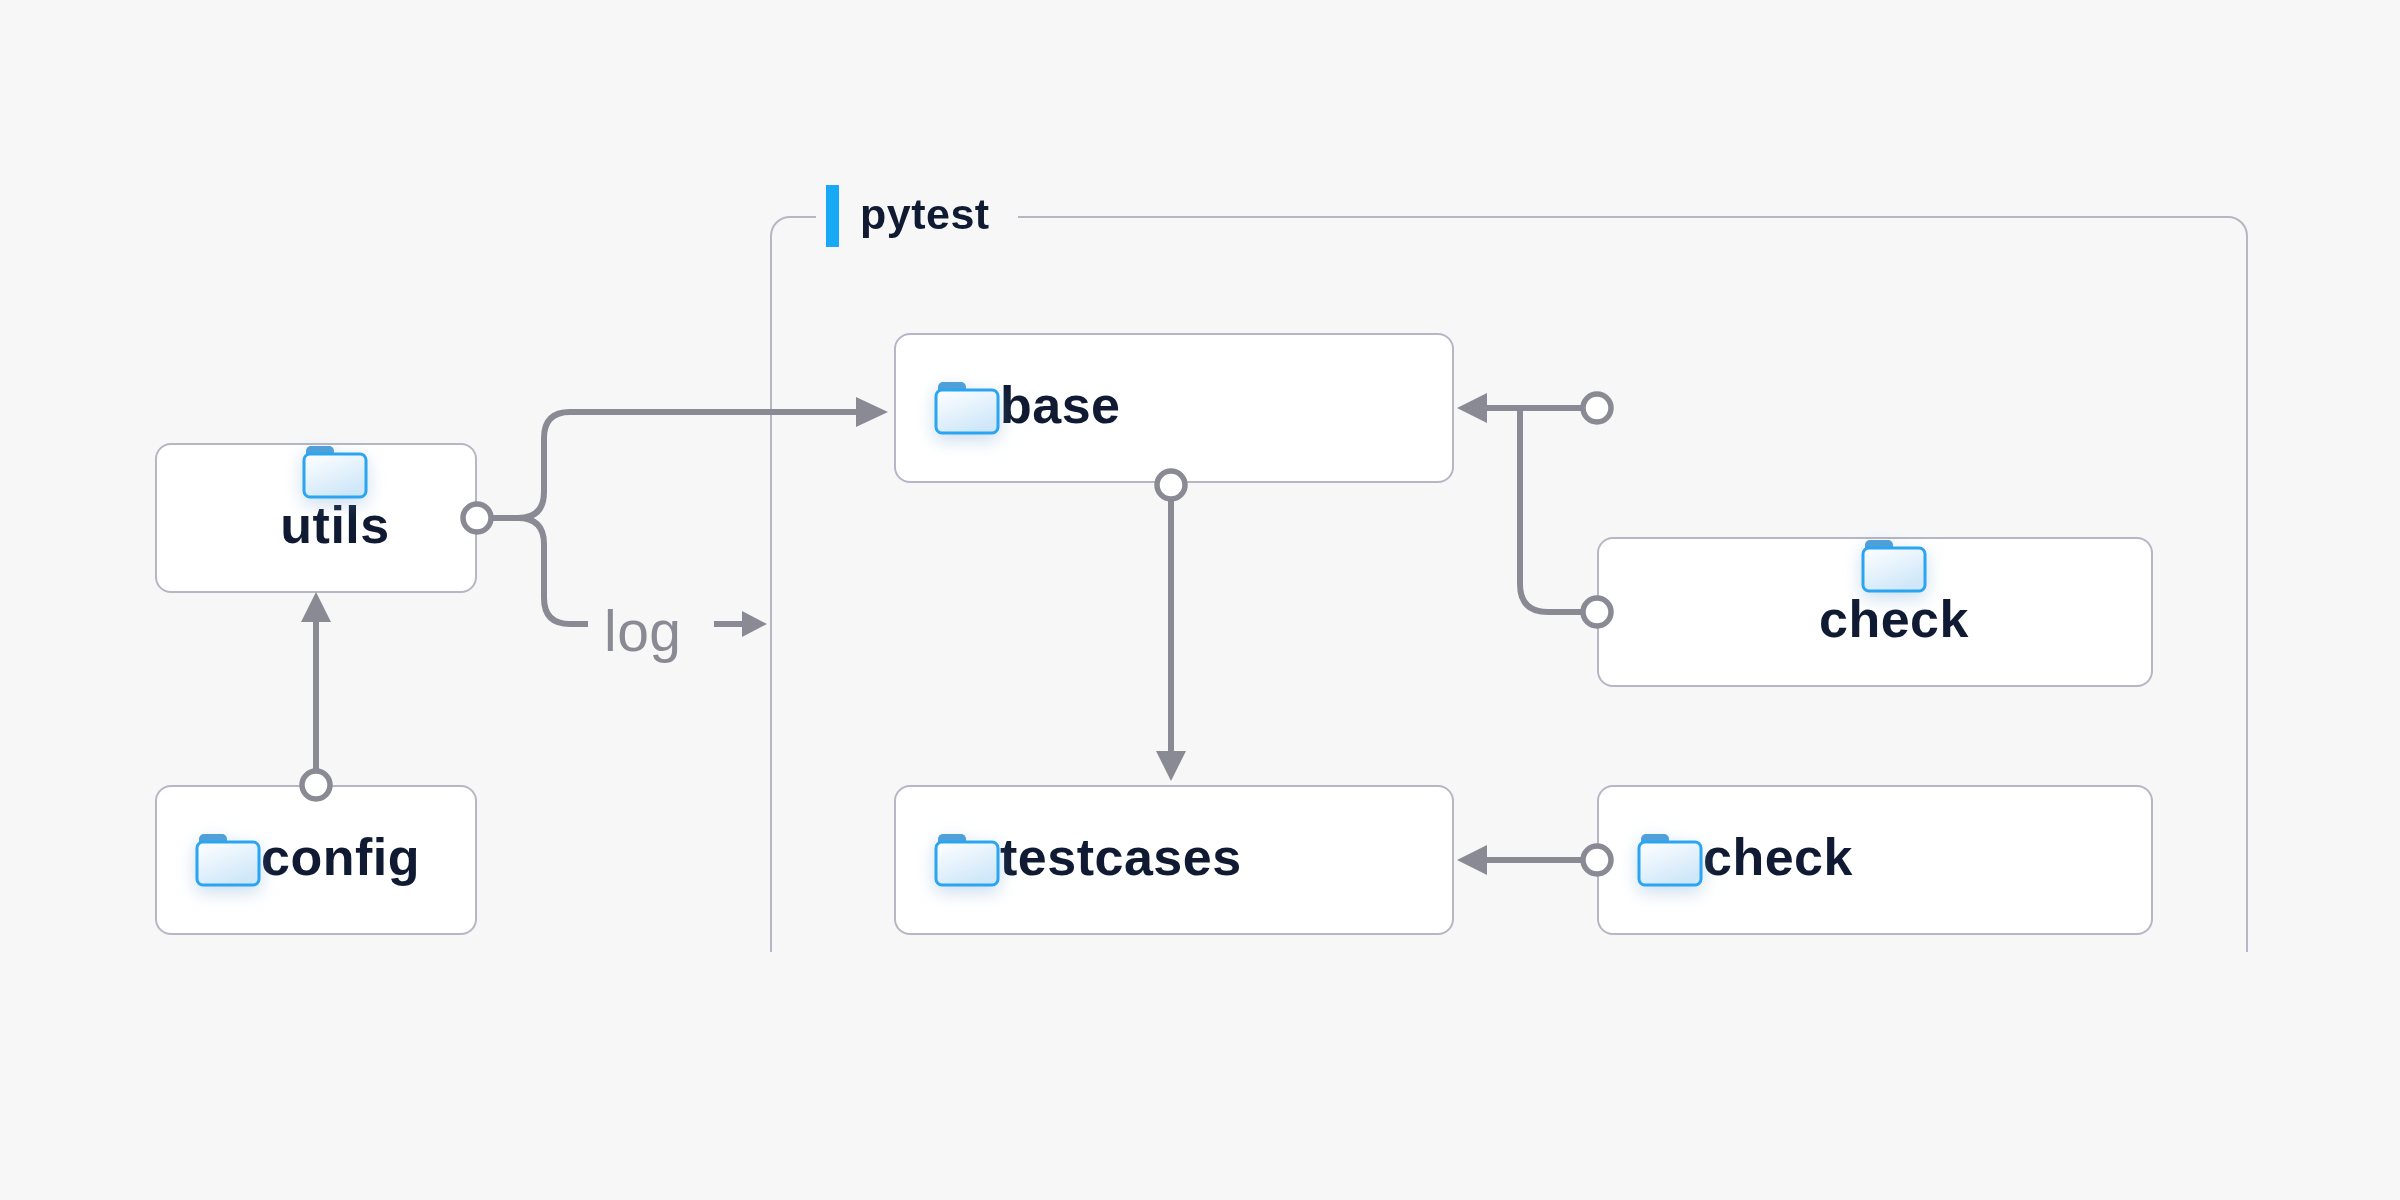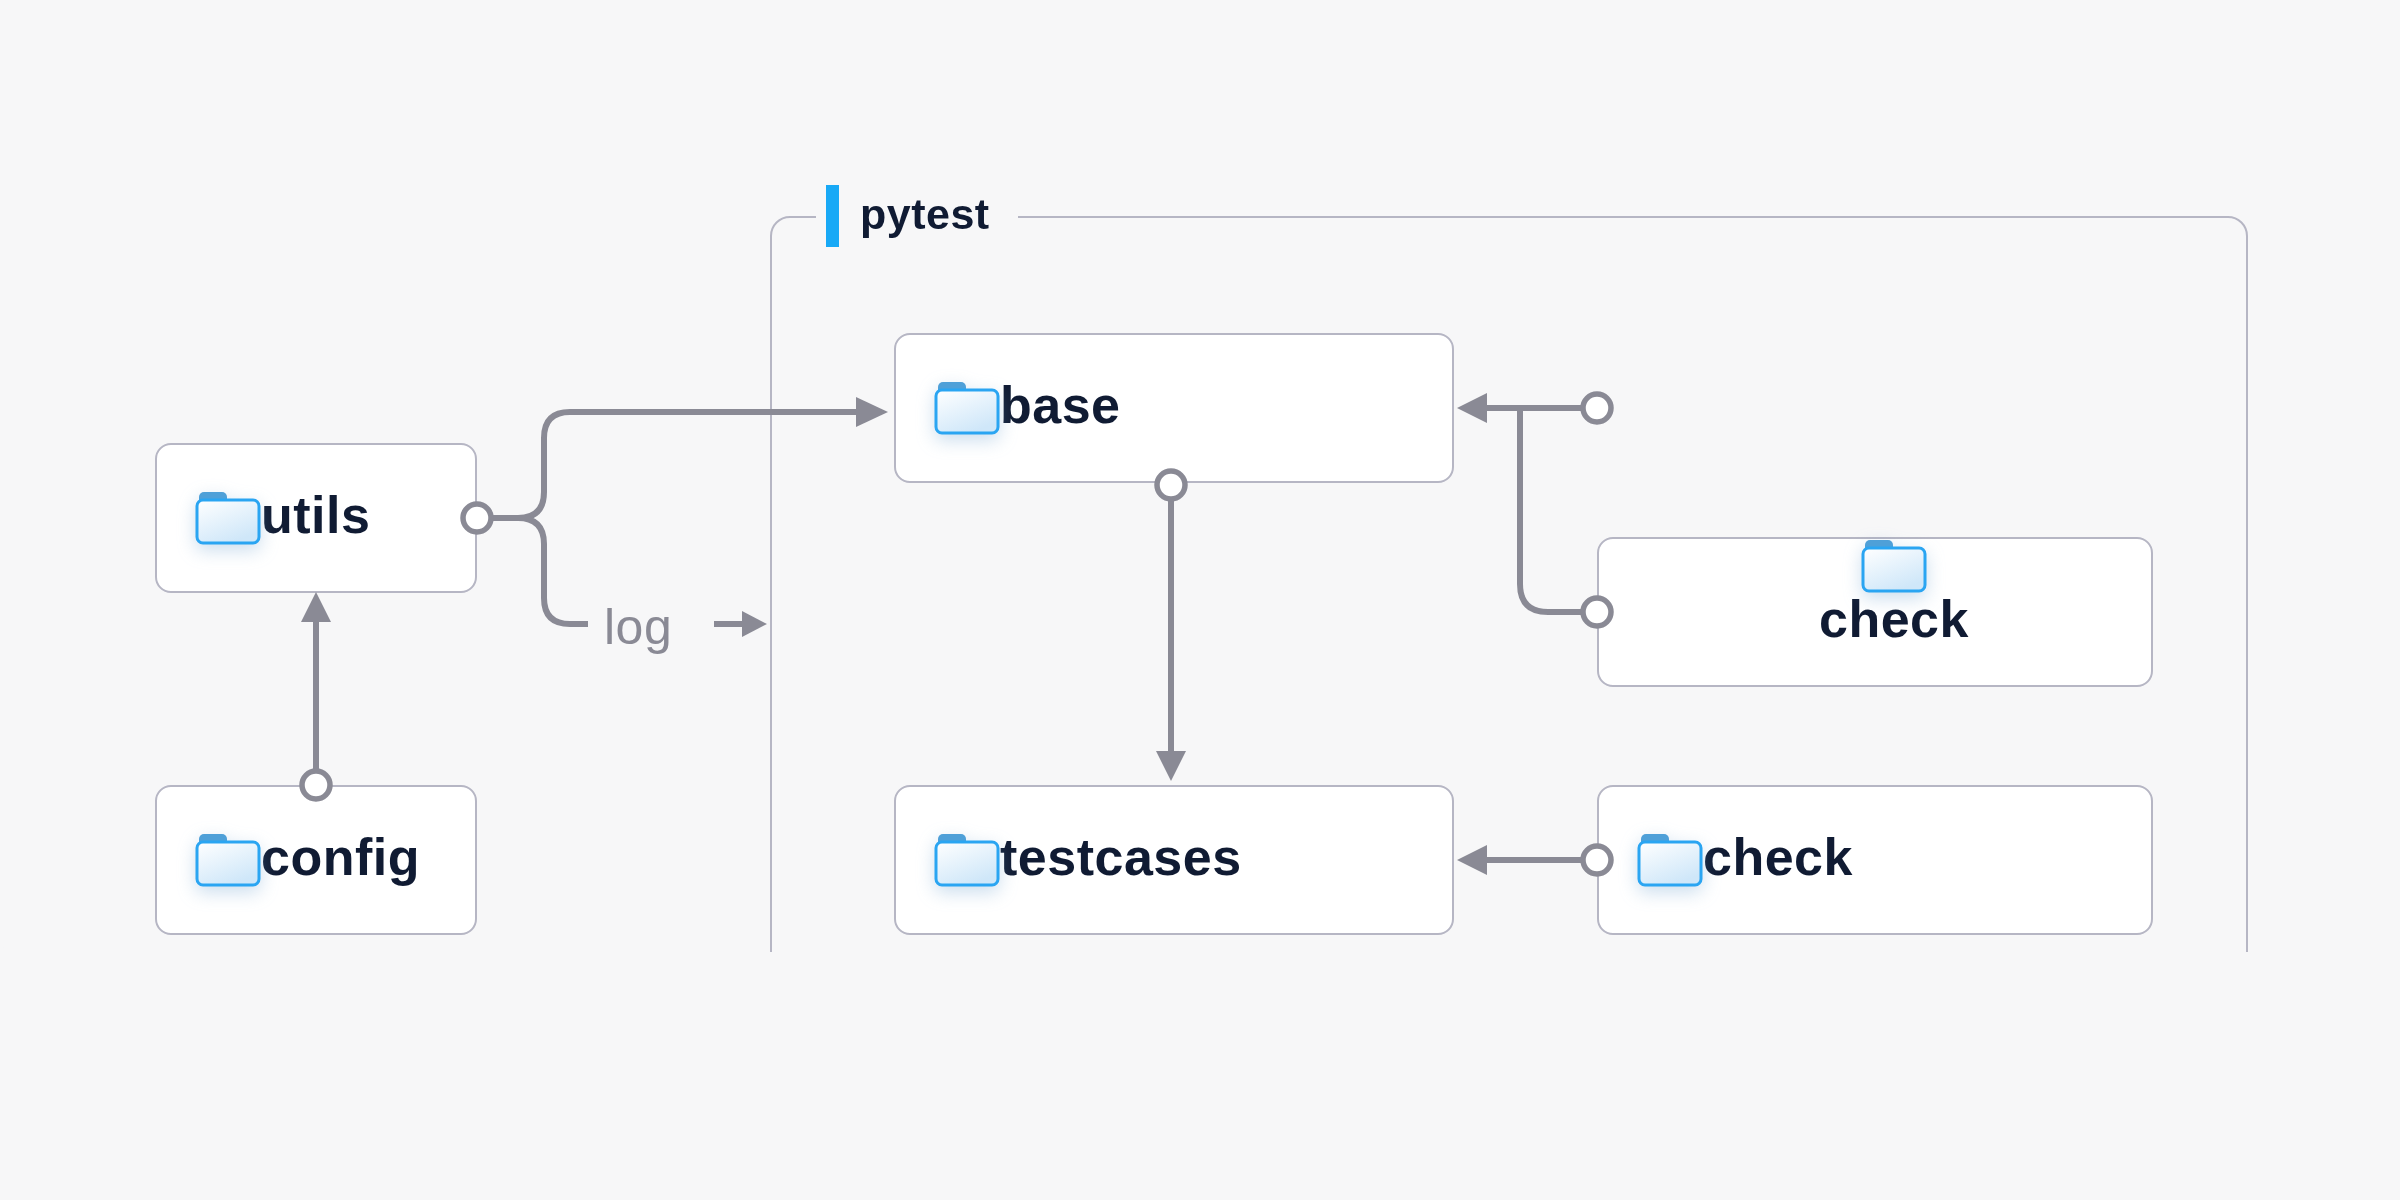--- a/index.html
+++ b/index.html
@@ -56,21 +56,21 @@
     position: absolute;
     height: 150px;
     background: var(--box-fill, #ffffff);
     border: 2px solid var(--box-border, #b6b6c4);
     border-radius: 16px;
     box-sizing: border-box;
     display: flex;
     align-items: center;
     padding-left: 38px;
   }
-  .n-utils     { left: 155px;  top: 443px; width: 322px; }
+  .n-utils     { left: 155px;  top: 443px; width: 322px; flex-direction: column; }
   .n-config    { left: 155px;  top: 785px; width: 322px; }
   .n-base      { left: 894px;  top: 333px; width: 560px; }
   .n-pymilvus  { left: 1597px; top: 333px; width: 556px; }
   .n-check     { left: 1597px; top: 537px; width: 556px; flex-direction: column; }
   .n-testcases { left: 894px;  top: 785px; width: 560px; }
   .n-common    { left: 1597px; top: 785px; width: 556px; }
 
   .folder {
     width: 66px; height: 54px;
     flex: 0 0 auto;
@@ -97,21 +97,21 @@
     pointer-events: none;
   }
   .wire  { stroke: var(--connector, #8a8a95); stroke-width: 6; fill: none; }
   .arrow { fill: var(--connector, #8a8a95); stroke: none; }
   .dot   { fill: #ffffff; stroke: var(--connector, #8a8a95); stroke-width: 5.5; }
 
   
   .edge-label {
     position: absolute;
     left: 604px; top: 600px;
-    font-size: 50px;
+    font-size: 57px;
     font-weight: 500;
     color: var(--text-muted, #8a8a95);
     line-height: 1.1;
     letter-spacing: 0.5px;
   }
 </style>
 </head>
 <body>
 
 <div class="canvas">

